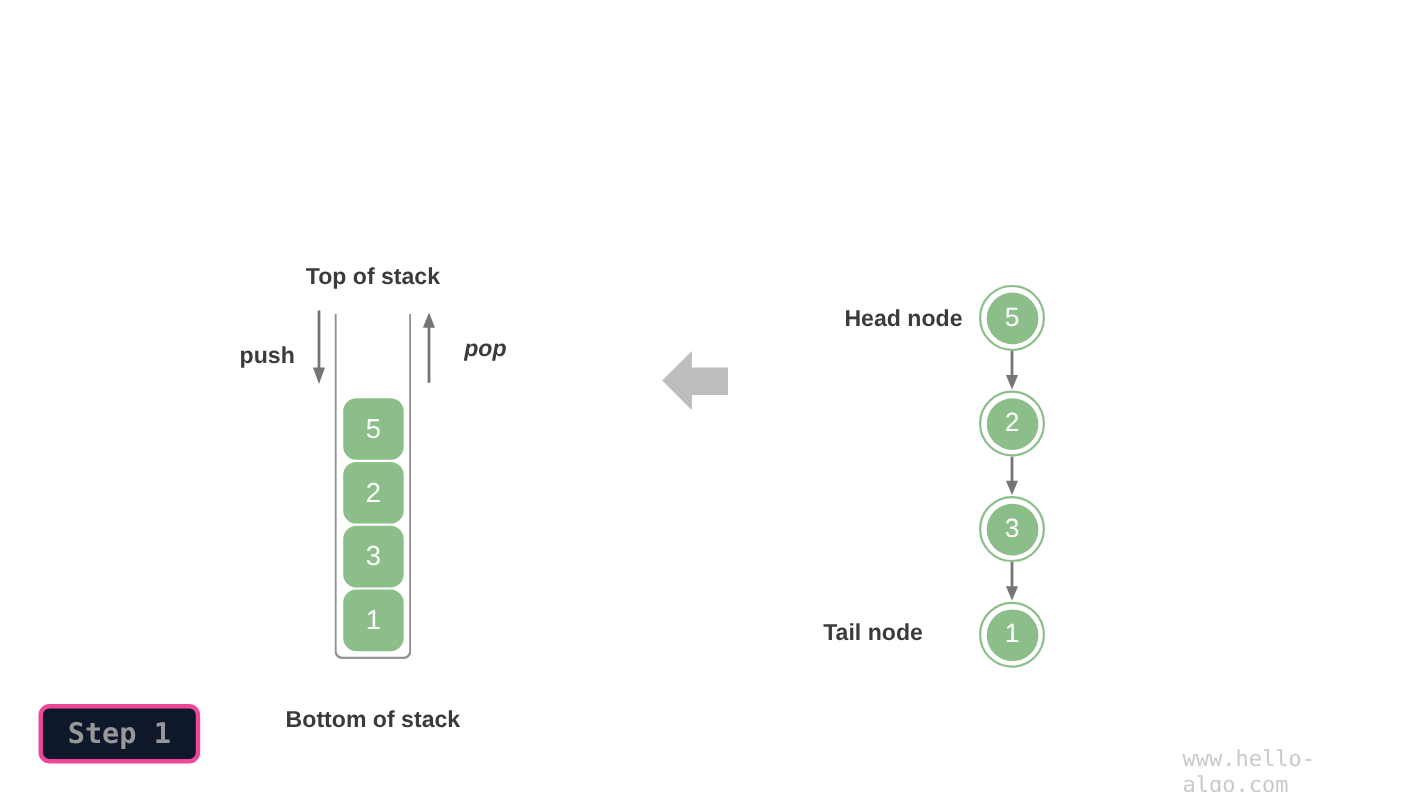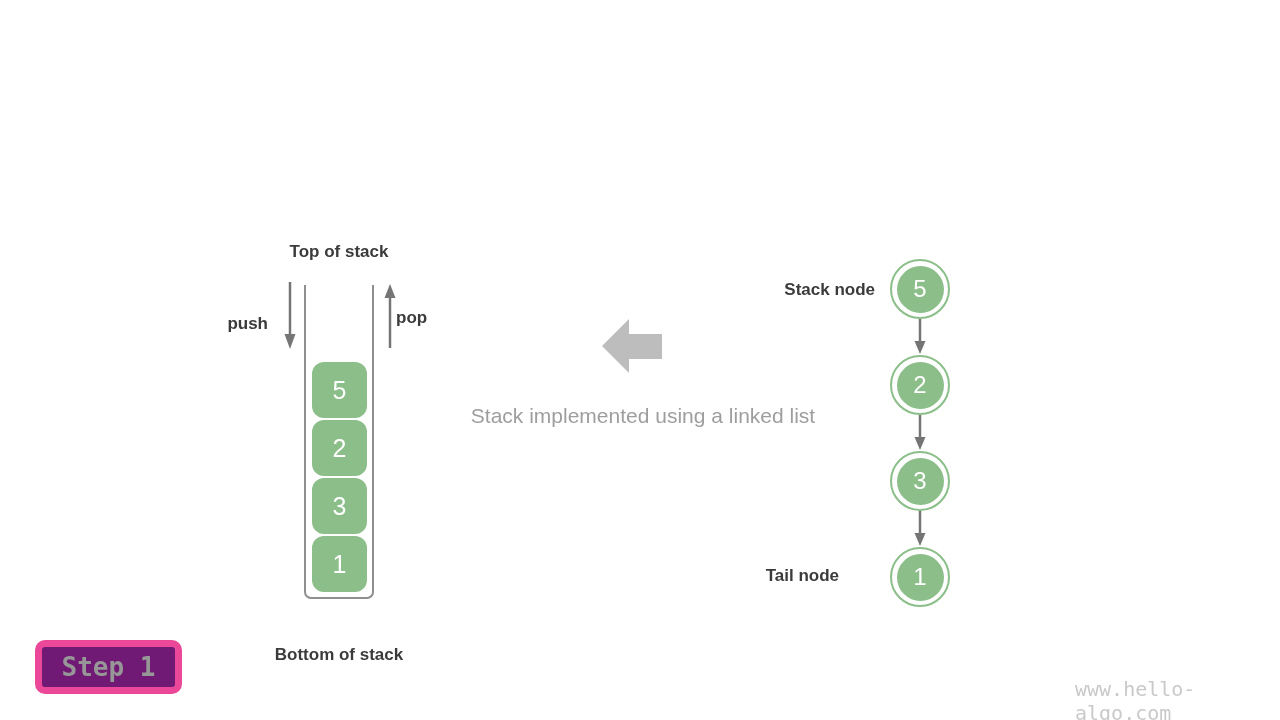--- a/index.html
+++ b/index.html
@@ -8,31 +8,31 @@
     width: 1280px;
     height: 720px;
     background: #ffffff;
     font-family: "Liberation Sans", sans-serif;
     overflow: hidden;
   }
   .abs { position: absolute; }
   .bold-label {
     font-weight: bold;
     color: #3b3b3b;
-    font-size: 17px;
+    font-size: 21px;
     line-height: 26px;
   }
   .center { text-align: center; }
   .right  { text-align: right; }
 
   
   #topLabel    { left: 239px; top: 239px; width: 200px; }
   #bottomLabel { left: 229px; top: 642px; width: 220px; text-align: center; }
   #pushLabel   { left: 158px; top: 311px; width: 110px; }
-  #popLabel    { left: 396px; top: 305px; width: 110px; }
+  #popLabel    { left: 422px; top: 305px; width: 110px; font-style: italic; }
 
   #stackBox {
     left: 304px; top: 285px; width: 70px; height: 314px;
     border: 2px solid #8f8f8f; border-top: none;
     border-radius: 0 0 7px 7px;
     box-sizing: border-box;
     background: #ffffff;
   }
   .stack-item {
     position: absolute;
@@ -73,22 +73,22 @@
   .n0 { top: 259px; } .n1 { top: 355px; } .n2 { top: 451px; } .n3 { top: 547px; }
   .link-arrow { position: absolute; left: 912px; }
   .la0 { top: 319px; } .la1 { top: 415px; } .la2 { top: 511px; }
 
   #headLabel { left: 675px; top: 277px; width: 200px; }
   #tailLabel { left: 639px; top: 563px; width: 200px; }
 
   
   #stepBadge {
     left: 35px; top: 640px; width: 147px; height: 54px;
-    border: 7px solid #ec4899; border-radius: 10px;
-    background: #701a75;
+    border: 4px solid #ec4899; border-radius: 10px;
+    background: #0f172a;
     box-sizing: border-box;
     display: flex; align-items: center; justify-content: center;
     font-family: "DejaVu Sans Mono", monospace;
     font-weight: bold; font-size: 26px; color: #979797;
   }
   #watermark {
     left: 1075px; top: 677px;
     font-family: "DejaVu Sans Mono", monospace;
     font-size: 20px; color: #c9c9c9;
   }
@@ -120,23 +120,22 @@
   <div class="stack-item si1">2</div>
   <div class="stack-item si2">3</div>
   <div class="stack-item si3">1</div>
 
   <div id="bottomLabel" class="abs bold-label center">Bottom of stack</div>
 
   <svg id="bigArrow" class="abs" width="60" height="57">
     <polygon points="0,28 27,1 27,16 60,16 60,41 27,41 27,55" fill="#bdbdbd"></polygon>
   </svg>
 
-  <div id="caption" class="abs">Stack implemented using a linked list</div>
 
-  <div id="headLabel" class="abs bold-label right">Stack node</div>
+  <div id="headLabel" class="abs bold-label right">Head node</div>
   <div id="tailLabel" class="abs bold-label right">Tail node</div>
 
   <div class="node n0">
     <div class="node-inner">5</div>
   </div>
   <svg class="link-arrow la0" width="16" height="36">
     <line x1="8" y1="0" x2="8" y2="24" stroke="#757575" stroke-width="2.5"></line>
     <polygon points="2.5,22 13.5,22 8,35" fill="#757575"></polygon>
   </svg>
 

